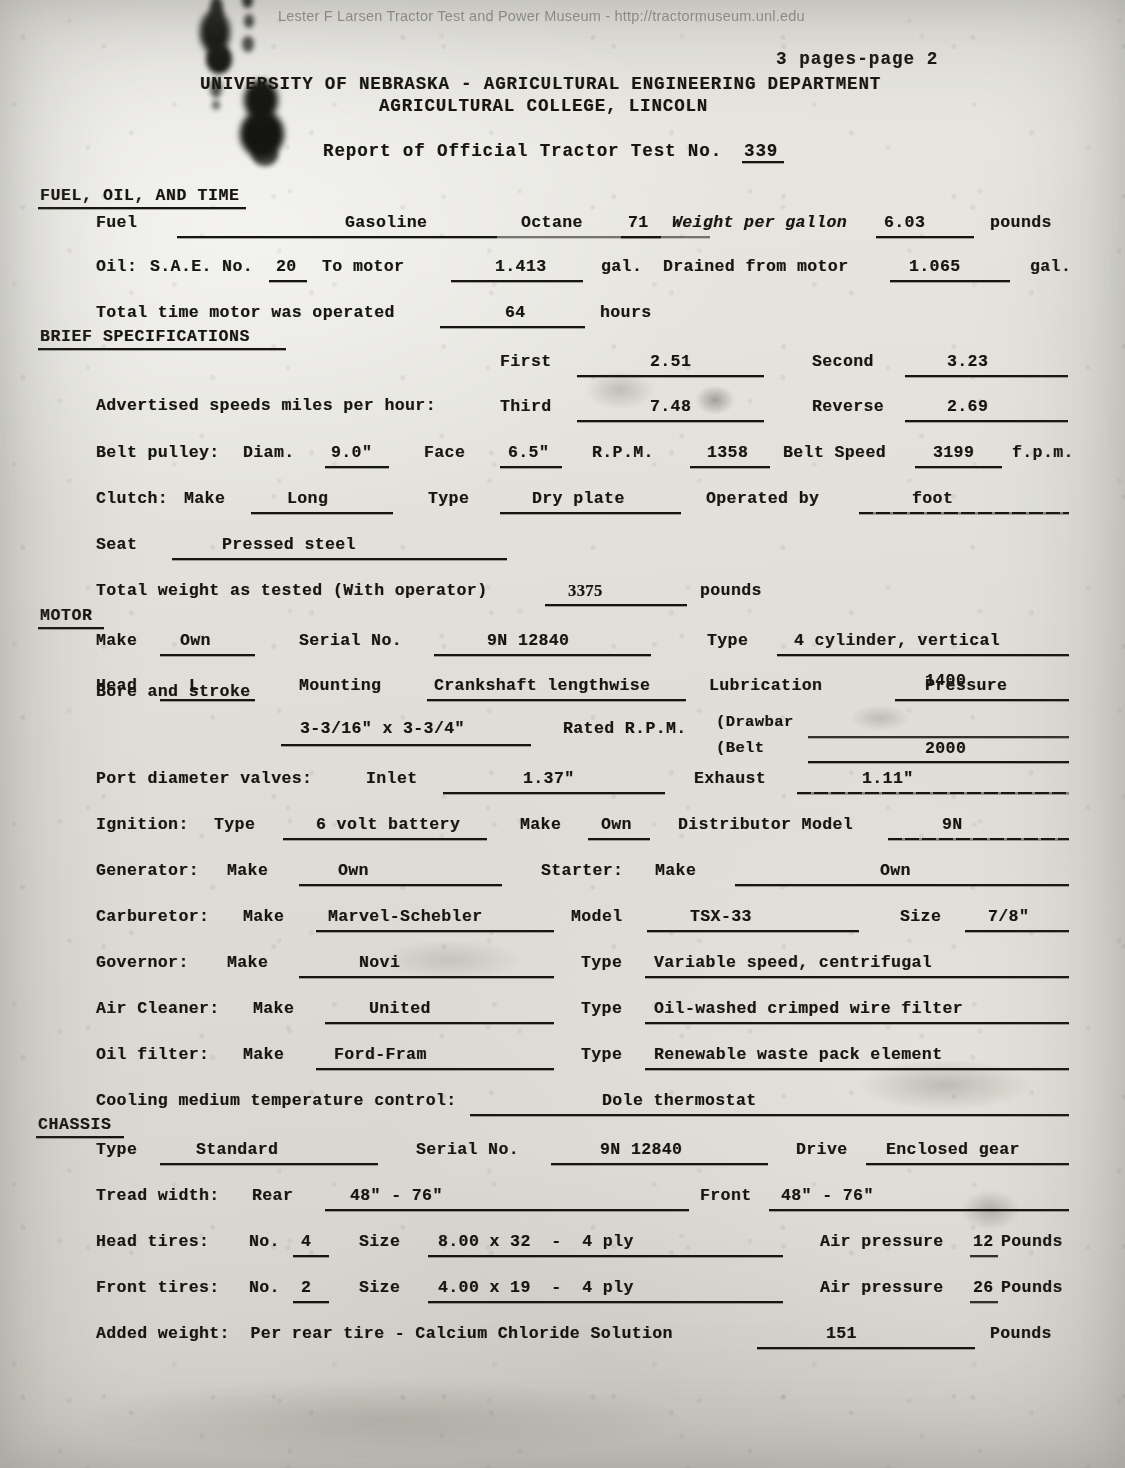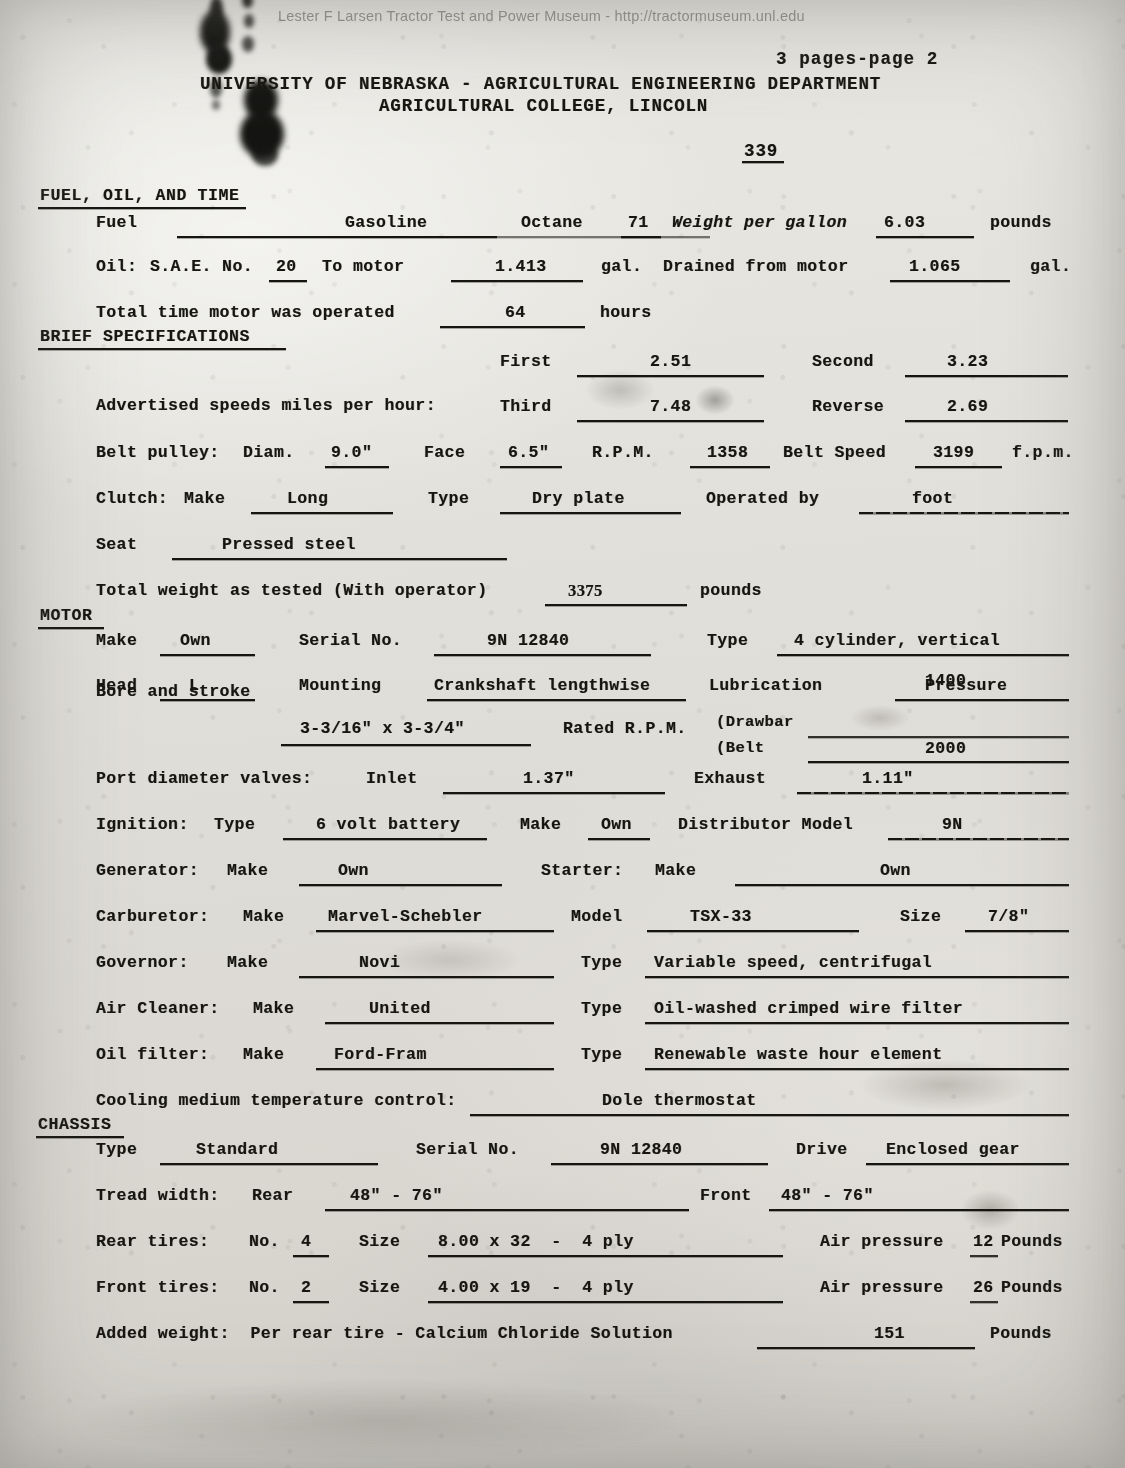--- a/index.html
+++ b/index.html
@@ -107,20 +107,21 @@
     <div class="blob" style="left:44px;top:118px;width:44px;height:48px;filter:blur(3.4px);"></div>
     <div class="blob" style="left:56px;top:152px;width:26px;height:22px;opacity:.8;"></div>
     <div class="blob" style="left:16px;top:108px;width:8px;height:10px;opacity:.6;"></div>
   </div>
 
   <div id="watermark">Lester F  Larsen Tractor Test and Power Museum - http://tractormuseum.unl.edu</div>
 
   <div class="t f17 hdr" style="left:776px;top:49px;">3 pages-page 2</div>
   <div class="t f17 hdr" style="left:200px;top:74px;letter-spacing:.85px;">UNIVERSITY OF NEBRASKA - AGRICULTURAL ENGINEERING DEPARTMENT</div>
   <div class="t f17 hdr" style="left:379px;top:96px;letter-spacing:.85px;">AGRICULTURAL COLLEGE, LINCOLN</div>
+  <div class="t f17 hdr" style="left:323px;top:141px;letter-spacing:.9px;">Report of Official Tractor Test No.</div>
   <div class="t f17 hdr" style="left:744px;top:141px;letter-spacing:.9px;">339</div>
   <div class="uline" style="left:742px;top:161px;width:42px;"></div>
 
   <div class="t sec" style="left:40px;top:186px;">FUEL, OIL, AND TIME</div>
   <div class="uline" style="left:38px;top:207px;width:208px;"></div>
 
   <div class="t f16" style="left:96px;top:213px;">Fuel</div>
   <div class="t f16" style="left:345px;top:213px;">Gasoline</div>
   <div class="uline" style="left:177px;top:236px;width:320px;"></div>
   <div class="uline thin" style="left:497px;top:236px;width:213px;opacity:.55;"></div>
@@ -290,21 +291,21 @@
   <div class="uline" style="left:325px;top:1022px;width:229px;"></div>
   <div class="t f16" style="left:581px;top:999px;">Type</div>
   <div class="t f16" style="left:654px;top:999px;">Oil-washed crimped wire filter</div>
   <div class="uline" style="left:645px;top:1022px;width:424px;"></div>
 
   <div class="t f16" style="left:96px;top:1045px;">Oil filter:</div>
   <div class="t f16" style="left:243px;top:1045px;">Make</div>
   <div class="t f16" style="left:334px;top:1045px;">Ford-Fram</div>
   <div class="uline" style="left:316px;top:1068px;width:238px;"></div>
   <div class="t f16" style="left:581px;top:1045px;">Type</div>
-  <div class="t f16" style="left:654px;top:1045px;">Renewable waste hour element</div>
+  <div class="t f16" style="left:654px;top:1045px;">Renewable waste pack element</div>
   <div class="uline" style="left:645px;top:1068px;width:424px;"></div>
 
   <div class="t f16" style="left:96px;top:1091px;">Cooling medium temperature control:</div>
   <div class="t f16" style="left:602px;top:1091px;">Dole thermostat</div>
   <div class="uline" style="left:470px;top:1114px;width:599px;"></div>
 
   <div class="t sec" style="left:38px;top:1115px;">CHASSIS</div>
   <div class="uline" style="left:36px;top:1136px;width:88px;"></div>
 
   <div class="t f16" style="left:96px;top:1140px;">Type</div>
@@ -318,21 +319,21 @@
   <div class="uline" style="left:866px;top:1163px;width:203px;"></div>
 
   <div class="t f16" style="left:96px;top:1186px;">Tread width:</div>
   <div class="t f16" style="left:252px;top:1186px;">Rear</div>
   <div class="t f16" style="left:350px;top:1186px;">48" - 76"</div>
   <div class="uline" style="left:325px;top:1209px;width:364px;"></div>
   <div class="t f16" style="left:700px;top:1186px;">Front</div>
   <div class="t f16" style="left:781px;top:1186px;">48" - 76"</div>
   <div class="uline" style="left:769px;top:1209px;width:300px;"></div>
 
-  <div class="t f16" style="left:96px;top:1232px;">Rear tires:</div>
+  <div class="t f16" style="left:96px;top:1232px;">Head tires:</div>
   <div class="t f16" style="left:249px;top:1232px;">No.</div>
   <div class="t f16" style="left:301px;top:1232px;">4</div>
   <div class="uline" style="left:293px;top:1255px;width:36px;"></div>
   <div class="t f16" style="left:359px;top:1232px;">Size</div>
   <div class="t f16" style="left:438px;top:1232px;">8.00 x 32  -  4 ply</div>
   <div class="uline" style="left:428px;top:1255px;width:355px;"></div>
   <div class="t f16" style="left:820px;top:1232px;">Air pressure</div>
   <div class="t f16" style="left:973px;top:1232px;">12</div>
   <div class="uline thin" style="left:970px;top:1255px;width:28px;"></div>
   <div class="t f16" style="left:1001px;top:1232px;">Pounds</div>
@@ -343,19 +344,19 @@
   <div class="uline" style="left:293px;top:1301px;width:36px;"></div>
   <div class="t f16" style="left:359px;top:1278px;">Size</div>
   <div class="t f16" style="left:438px;top:1278px;">4.00 x 19  -  4 ply</div>
   <div class="uline" style="left:428px;top:1301px;width:355px;"></div>
   <div class="t f16" style="left:820px;top:1278px;">Air pressure</div>
   <div class="t f16" style="left:973px;top:1278px;">26</div>
   <div class="uline thin" style="left:970px;top:1301px;width:28px;"></div>
   <div class="t f16" style="left:1001px;top:1278px;">Pounds</div>
 
   <div class="t f16" style="left:96px;top:1324px;">Added weight:  Per rear tire - Calcium Chloride Solution</div>
-  <div class="t f16" style="left:826px;top:1324px;margin-left:48px;">151</div>
+  <div class="t f16" style="left:826px;top:1324px;">151</div>
   <div class="uline" style="left:757px;top:1347px;width:218px;"></div>
   <div class="t f16" style="left:990px;top:1324px;">Pounds</div>
 
   <div id="grain"></div>
   <div id="vignette"></div>
 </div>
 
 </body></html>

